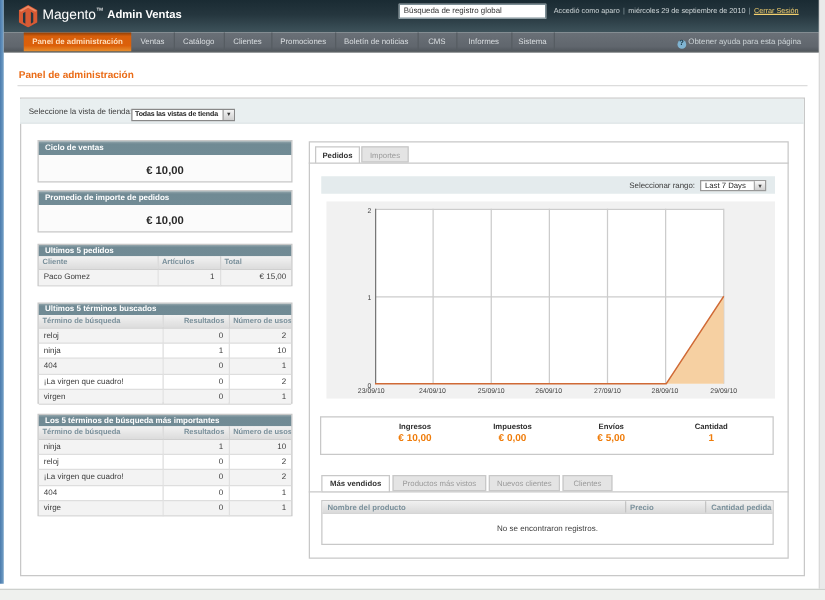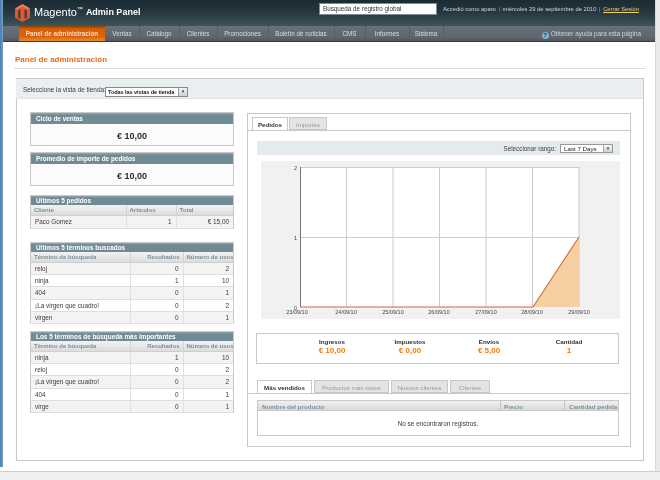--- a/index.html
+++ b/index.html
@@ -70,21 +70,21 @@
 <div class="abs" id="lstripe"></div>
 <div class="abs" id="rmargin"></div>
 
 <div class="abs" id="header">
   <svg class="abs" id="logo" width="15" height="18" viewBox="0 0 30 36">
     <polygon points="15,0 30,8.5 30,27.5 15,36 0,27.5 0,8.5" fill="#d85a34"></polygon>
     <polygon points="15,1 29,9 26.2,10.7 15,4.3 3.8,10.7 1,9" fill="#ef8a64"></polygon>
     <path d="M6.8,13.2 L10.6,10.9 V29.8 L6.8,27.5 Z" fill="#263740"></path>
     <path d="M19.4,10.9 L23.2,13.2 V27.5 L19.4,29.8 Z" fill="#263740"></path>
   </svg>
-  <div class="abs" id="brand">Magento<span style="font-size:6px;vertical-align:5px;">™</span> <b>Admin Panel</b></div>
+  <div class="abs" id="brand">Magento<span style="font-size:6px;vertical-align:5px;">™</span> <b>Admin Ventas</b></div>
   <div class="abs" id="gsearch">Búsqueda de registro global</div>
   <div class="abs" id="hright">Accedió como aparo <span class="sep">|</span> miércoles 29 de septiembre de 2010 <span class="sep">|</span> <a>Cerrar Sesión</a></div>
 </div>
 
 <div class="abs" id="nav">
   <div class="tab active" style="left:16px;width:86px;">Panel de administración</div>
   <div class="tab" style="left:102px;width:34px;">Ventas</div>
   <div class="tab" style="left:136px;width:40px;">Catálogo</div>
   <div class="tab" style="left:176px;width:38px;">Clientes</div>
   <div class="tab" style="left:214px;width:51px;">Promociones</div>

